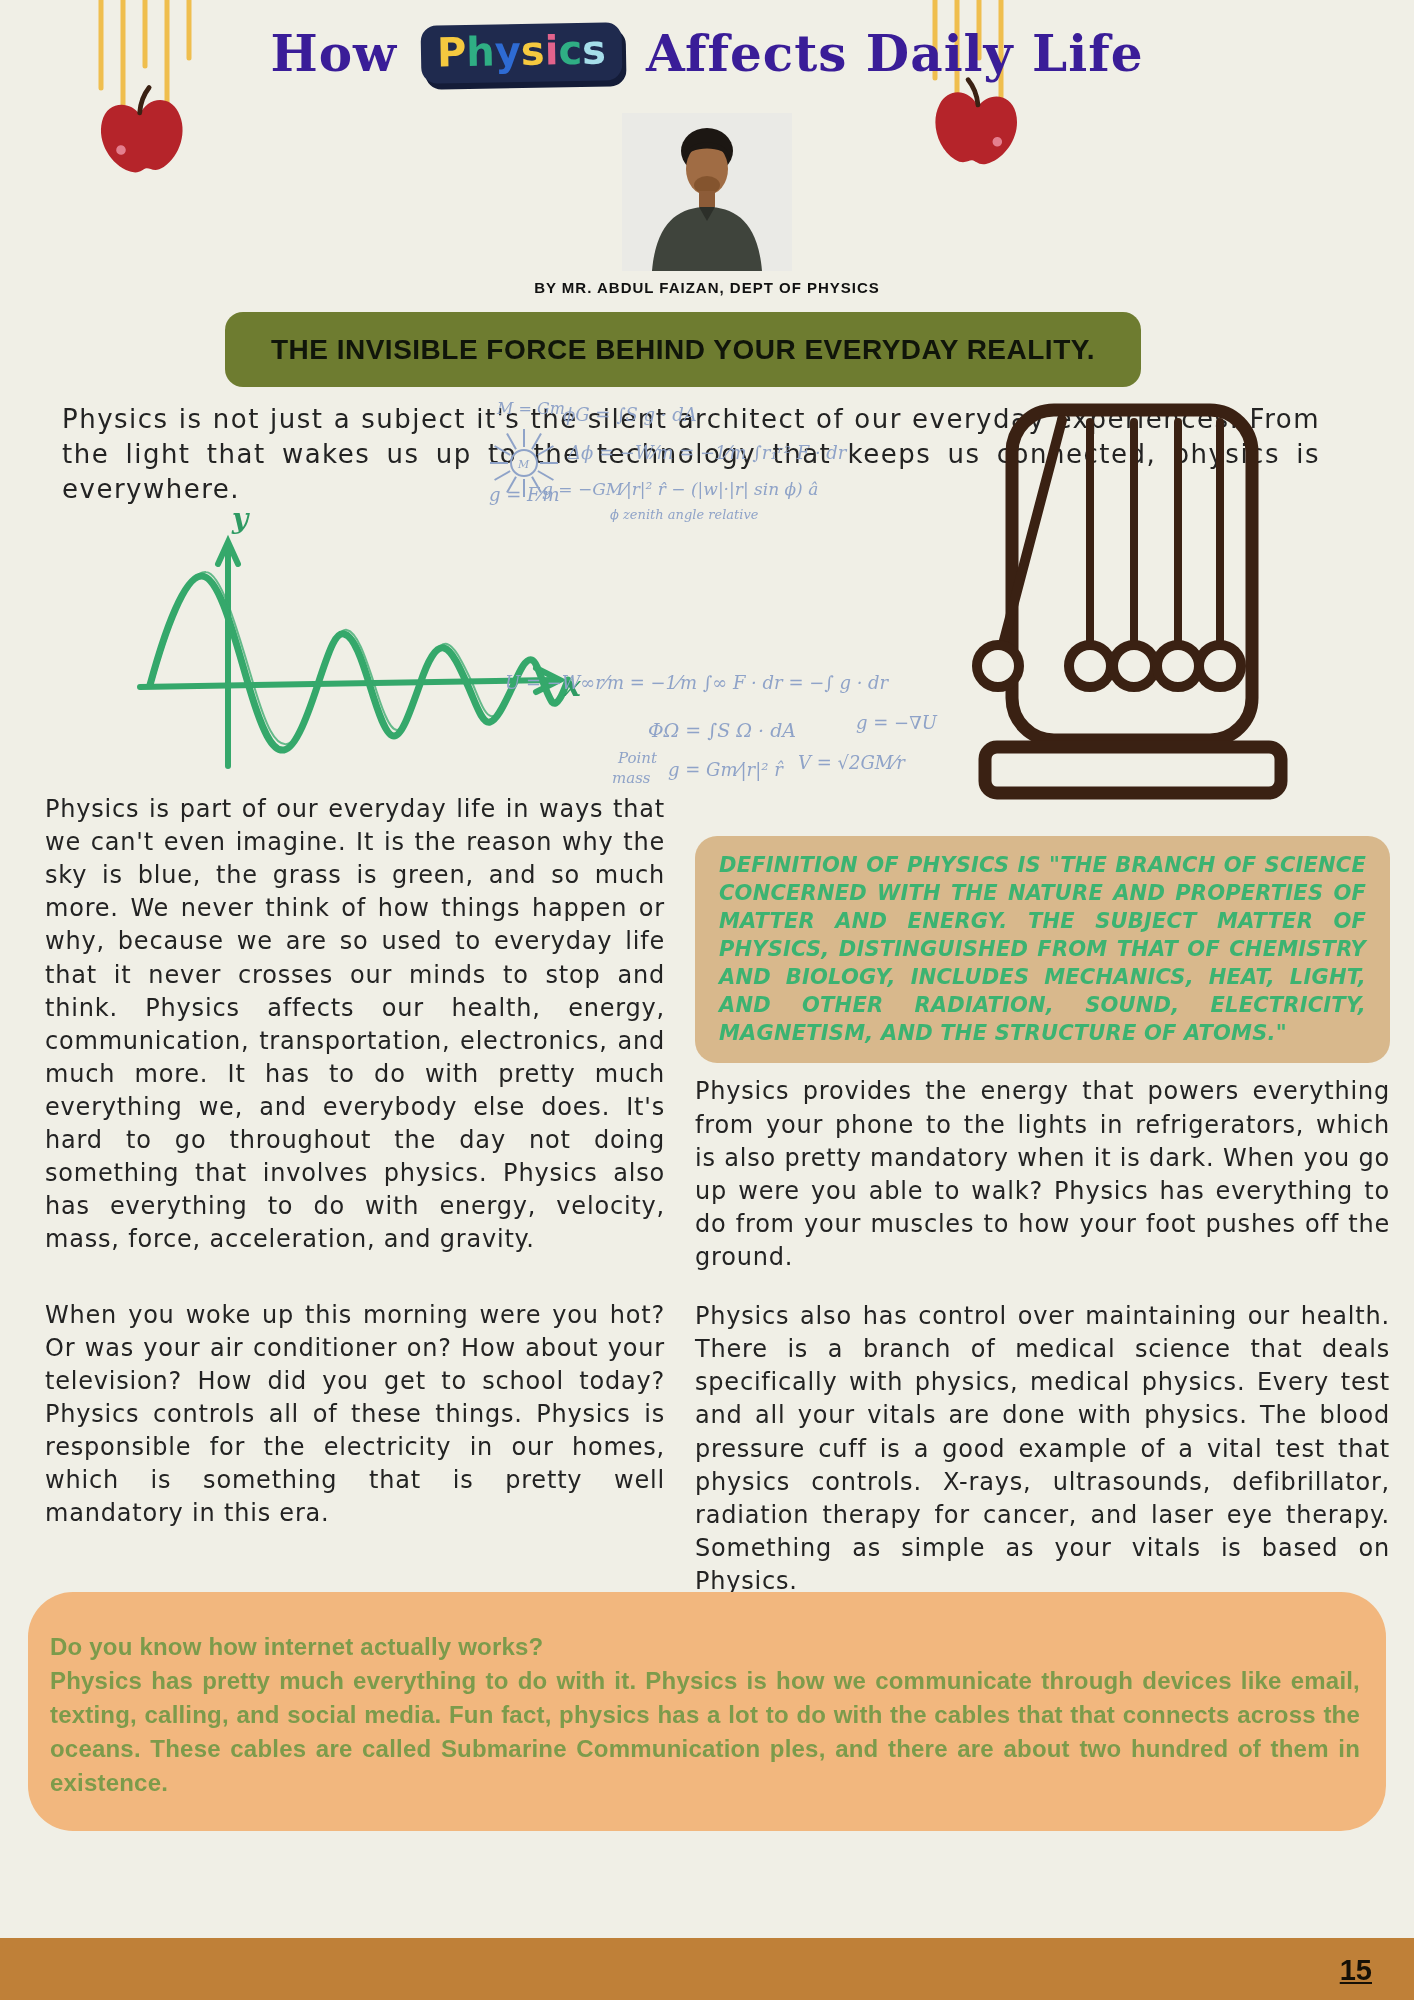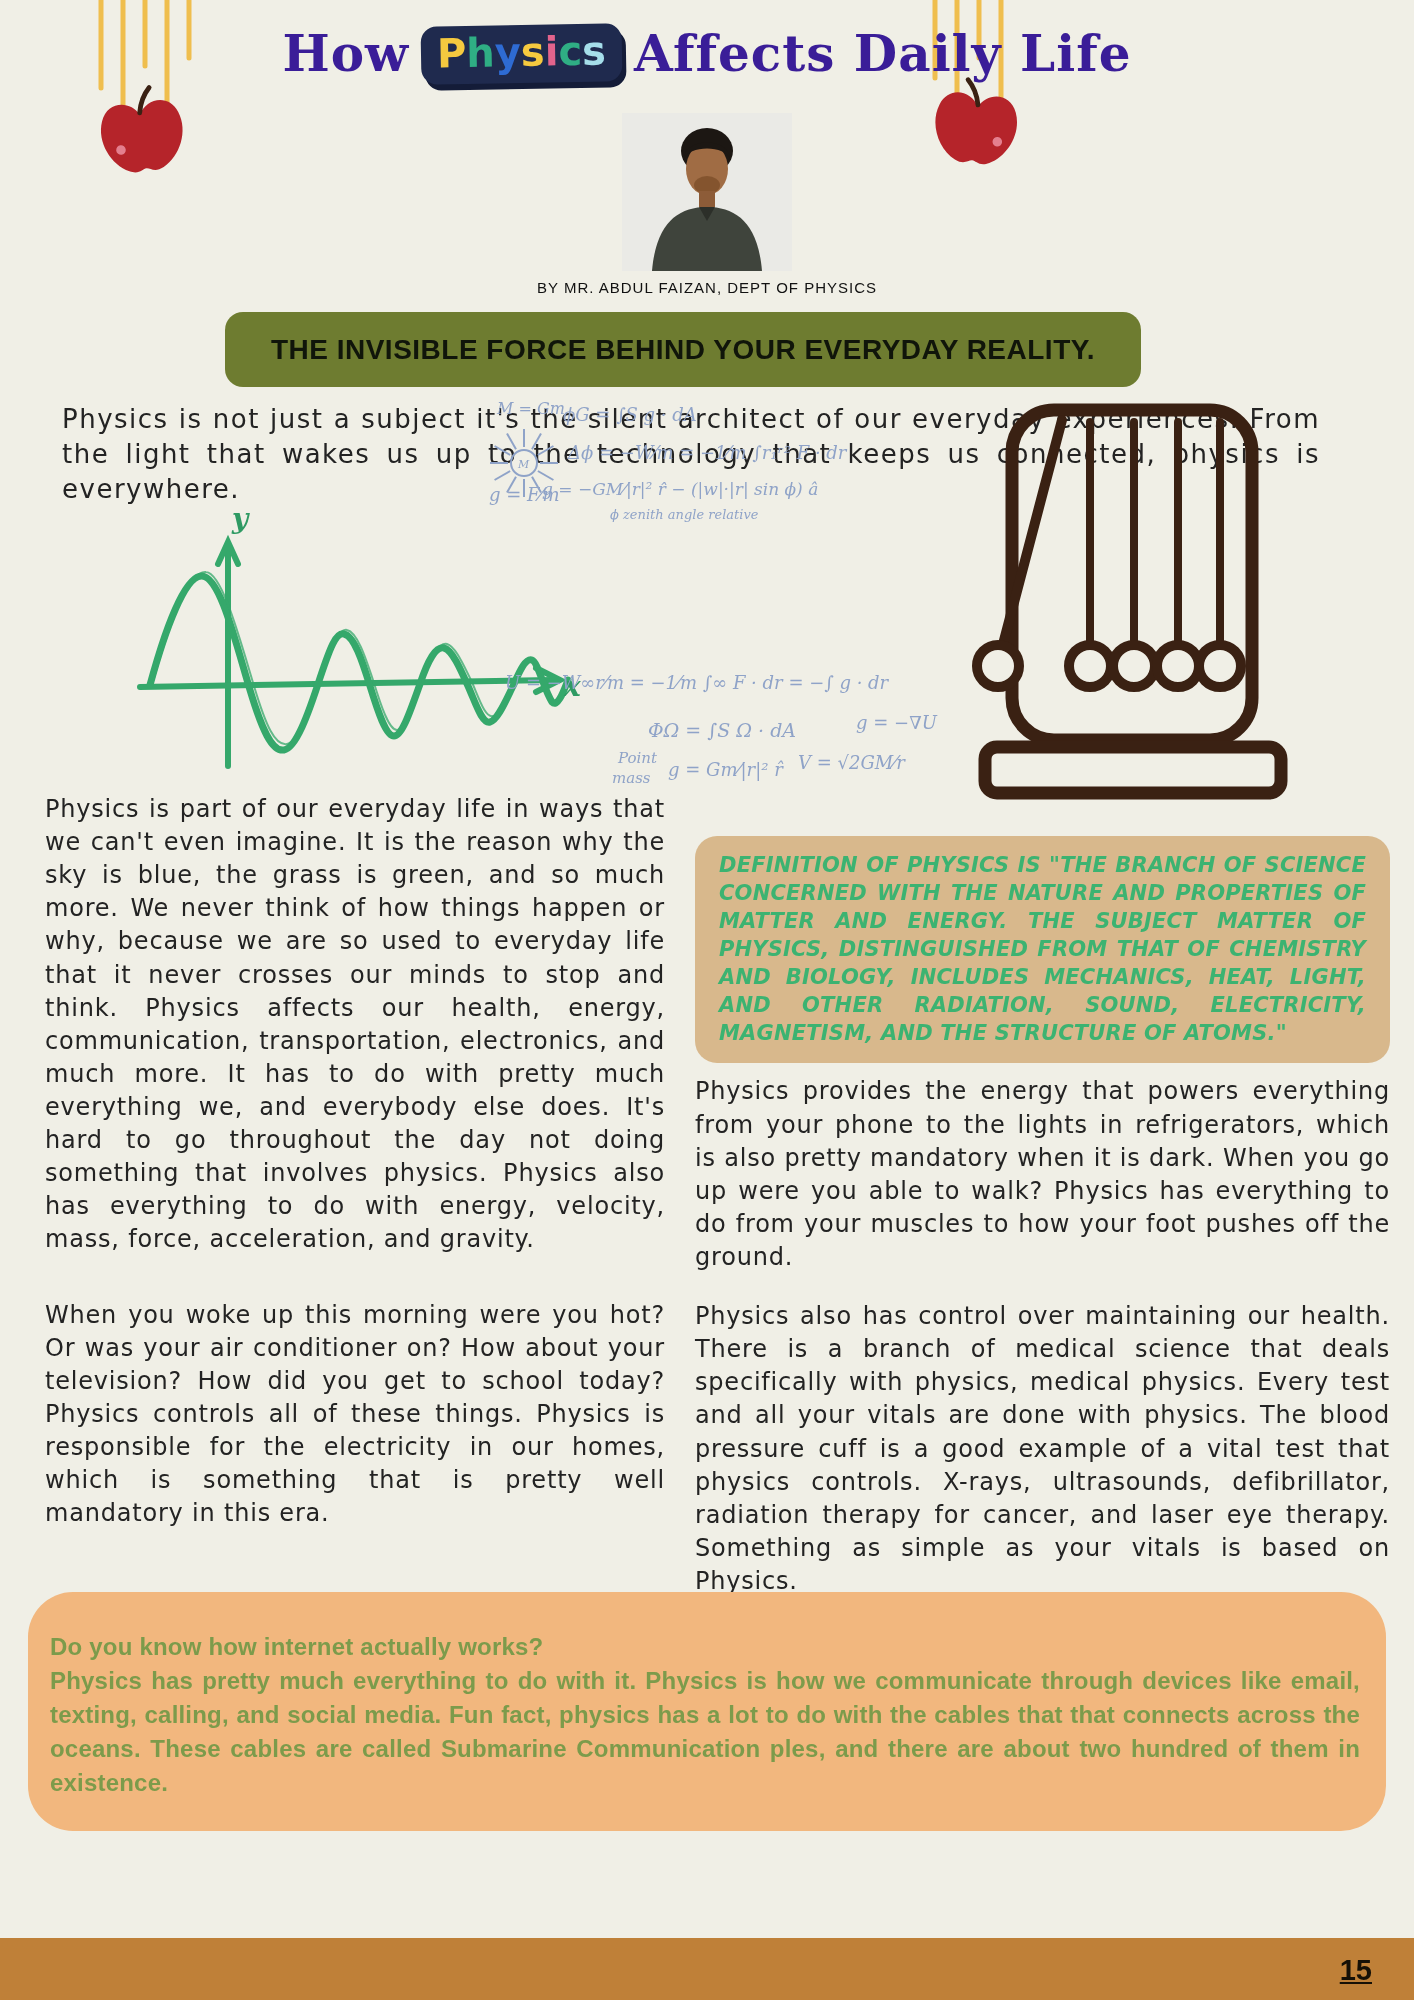--- a/index.html
+++ b/index.html
@@ -12,42 +12,42 @@
   
   .decor { position:absolute; top:0; }
   .decor-left  { left:96px; }
   .decor-right { left:930px; }
   .apple { position:absolute; width:96px; height:100px; }
   .apple-left  { left:94px;  top:82px;  transform:rotate(-7deg); }
   .apple-right { left:928px; top:74px;  transform:rotate(6deg) scaleX(-1); }
   
   .title-row {
     position:absolute; left:0; top:24px; width:100%;
-    display:flex; justify-content:center; align-items:center; gap:12px;
+    display:flex; justify-content:center; align-items:flex-start; gap:24px;
   }
   .title-word {
     font-family:"DejaVu Serif", serif; font-weight:bold;
     font-size:50px; color:#3A1D98; letter-spacing:1px;
   }
   .sticker {
     background:#1F2A4E; border-radius:16px; padding:4px 16px 8px 16px;
     box-shadow:4px 6px 0 #141C38; transform:rotate(-1deg);
   }
   .sticker span {
     font-size:40px; font-weight:800; font-family:"DejaVu Sans", sans-serif;
     display:inline-block;
   }
   
   .photo {
     position:absolute; left:622px; top:113px; width:170px; height:158px;
     background:#EAEAE6; overflow:hidden;
   }
   .byline {
     position:absolute; left:0; top:279px; width:100%; text-align:center;
-    font-size:15px; font-weight:normal; letter-spacing:1px; color:#111;
+    font-size:15px; font-weight:bold; letter-spacing:1px; color:#111;
     font-family:"Liberation Sans", sans-serif;
   }
   
   .banner {
     position:absolute; left:225px; top:312px; width:916px; height:75px;
     background:#6E7C30; border-radius:18px;
     display:flex; align-items:center; justify-content:center;
   }
   .banner span {
     font-family:"Liberation Sans", sans-serif; font-weight:bold;

